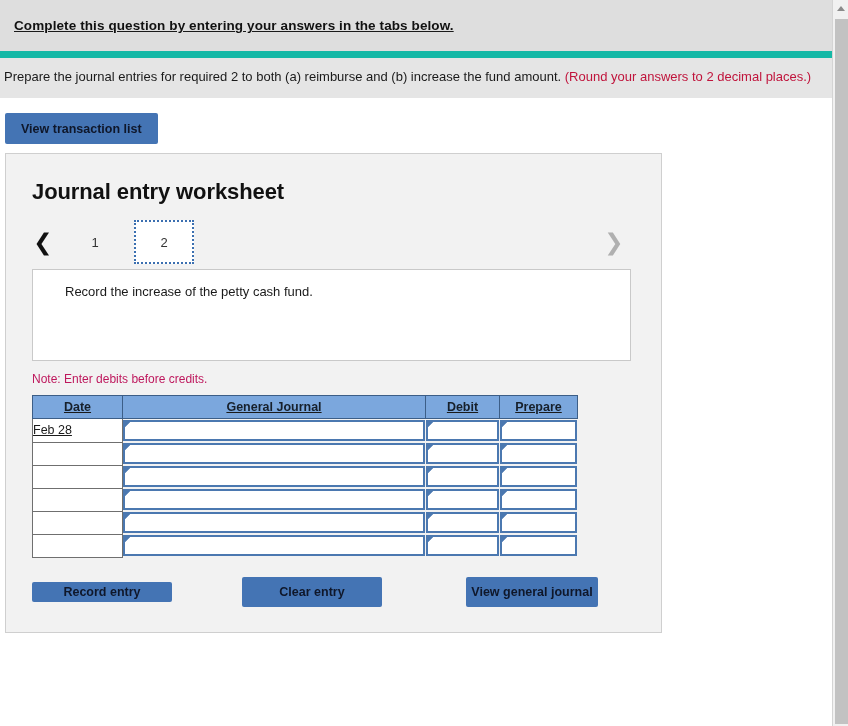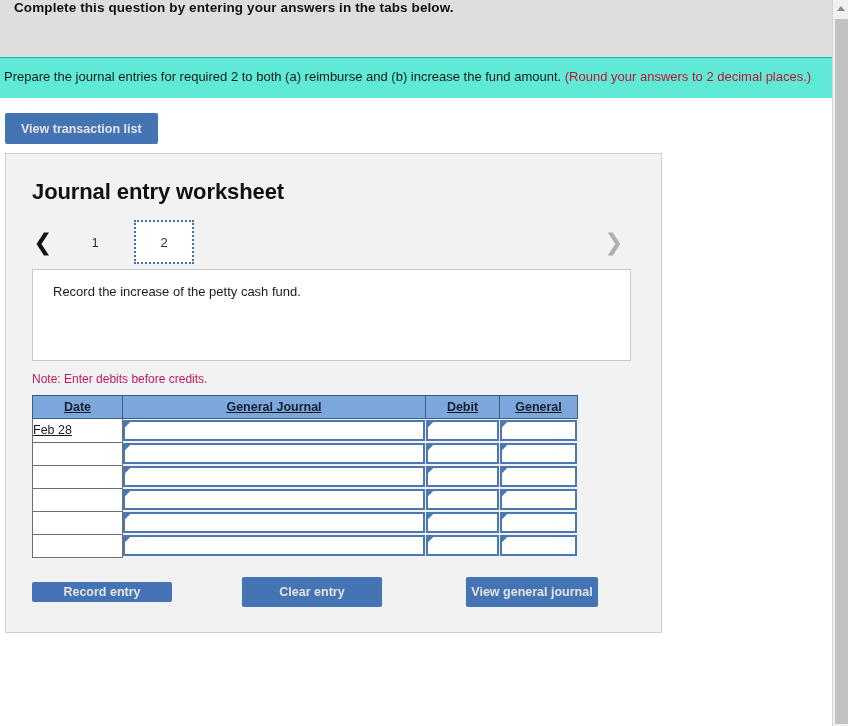--- a/index.html
+++ b/index.html
@@ -25,24 +25,25 @@
     width: 832px;
     height: 726px;
     background: #ffffff;
     overflow: hidden;
   }
 
   
   .topbar {
     height: 58px;
     background: #dedede;
-    border-bottom: 1px solid #14b8a6;
-    display: flex;
-    align-items: flex-start;
+    border-bottom: 7px solid #14b8a6;
+    display: flex;
+    align-items: center;
     padding-left: 14px;
+    text-decoration: underline;
   }
   .topbar-text {
     font-size: 13.5px;
     font-weight: bold;
     color: #111111;
     letter-spacing: 0.1px;
   }
 
   
   .tabstrip {
@@ -80,21 +81,21 @@
   }
   .tab.active {
     background: #ffffff;
     border-bottom-color: #ffffff;
     margin-bottom: -1px;
     height: 47px;
   }
 
   
   .instruction {
-    background: #5eead4;
+    background: #e5e5e5;
     border-bottom: 1px solid #ffffff;
     padding: 9px 20px 11px 4px;
     line-height: 1.55;
     font-size: 13px;
     color: #1a1a1a;
   }
   .instruction .hint {
     color: #c0143c;
   }
 
@@ -102,21 +103,21 @@
   .transaction-bar {
     padding: 14px 0 0 5px;
     background: #ffffff;
     height: 54px;
   }
   .btn {
     display: inline-flex;
     align-items: center;
     justify-content: center;
     background: #4474b4;
-    color: #e5e5e5;
+    color: #0f172a;
     font-weight: bold;
     font-size: 12.5px;
     border: none;
     border-radius: 2px;
     cursor: pointer;
     padding: 0 14px;
     height: 29px;
     font-family: "Liberation Sans", sans-serif;
     white-space: nowrap;
   }
@@ -176,21 +177,21 @@
     border: 2px dotted #3b6fb0;
     min-width: 60px;
     height: 44px;
   }
 
   
   .descbox {
     background: #ffffff;
     border: 1px solid #c9c9c9;
     height: 92px;
-    padding: 14px 20px;
+    padding: 14px 32px;
     font-size: 13px;
     color: #1a1a1a;
     margin: 0 8px 0 4px;
   }
 
   .note {
     color: #be185d;
     font-size: 12px;
     margin: 11px 0 9px 4px;
   }
@@ -343,21 +344,21 @@
         <col class="col-date">
           <col class="col-gj">
           <col class="col-debit">
           <col class="col-credit">
       </colgroup>
       <thead>
         <tr>
           <th>Date</th>
           <th>General Journal</th>
           <th>Debit</th>
-          <th>General</th>
+          <th>Prepare</th>
         </tr>
       </thead>
       <tbody>
         <tr>
           <td class="datecell">Feb 28</td>
           <td class="inputcell">
               <div class="cellbox"></div>
             </td>
           <td class="inputcell">
               <div class="cellbox"></div>

